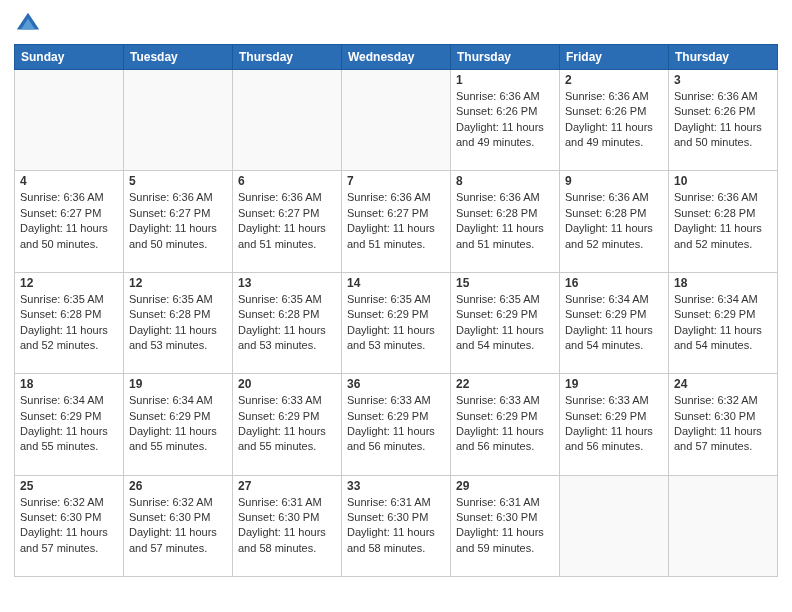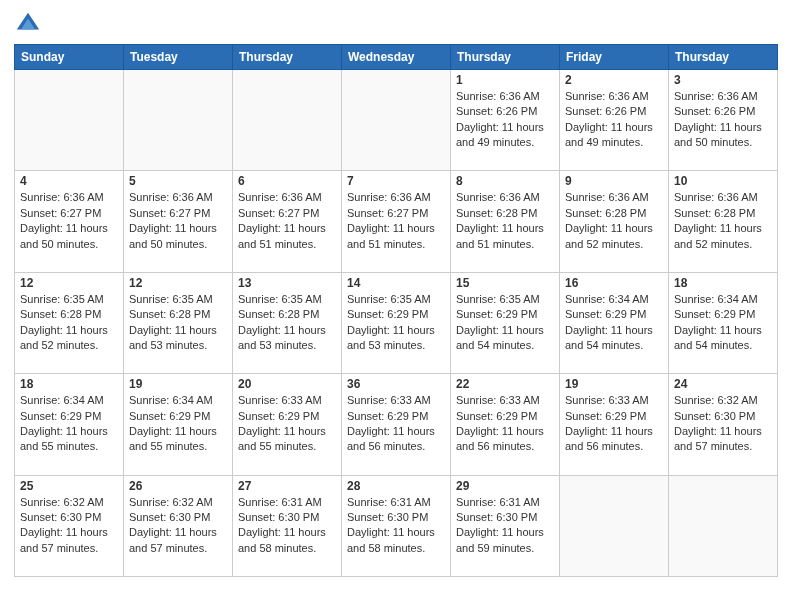--- a/index.html
+++ b/index.html
@@ -301,21 +301,21 @@
 Sunset: 6:30 PM
 Daylight: 11 hours and 57 minutes.</div>
           </td>
           <td>
             <span class="day-num">27</span>
             <div class="day-info" style="white-space: pre-line;">Sunrise: 6:31 AM
 Sunset: 6:30 PM
 Daylight: 11 hours and 58 minutes.</div>
           </td>
           <td>
-            <span class="day-num">28</span>
+            <span class="day-num">33</span>
             <div class="day-info" style="white-space: pre-line;">Sunrise: 6:31 AM
 Sunset: 6:30 PM
 Daylight: 11 hours and 58 minutes.</div>
           </td>
           <td>
             <span class="day-num">29</span>
             <div class="day-info" style="white-space: pre-line;">Sunrise: 6:31 AM
 Sunset: 6:30 PM
 Daylight: 11 hours and 59 minutes.</div>
           </td>

